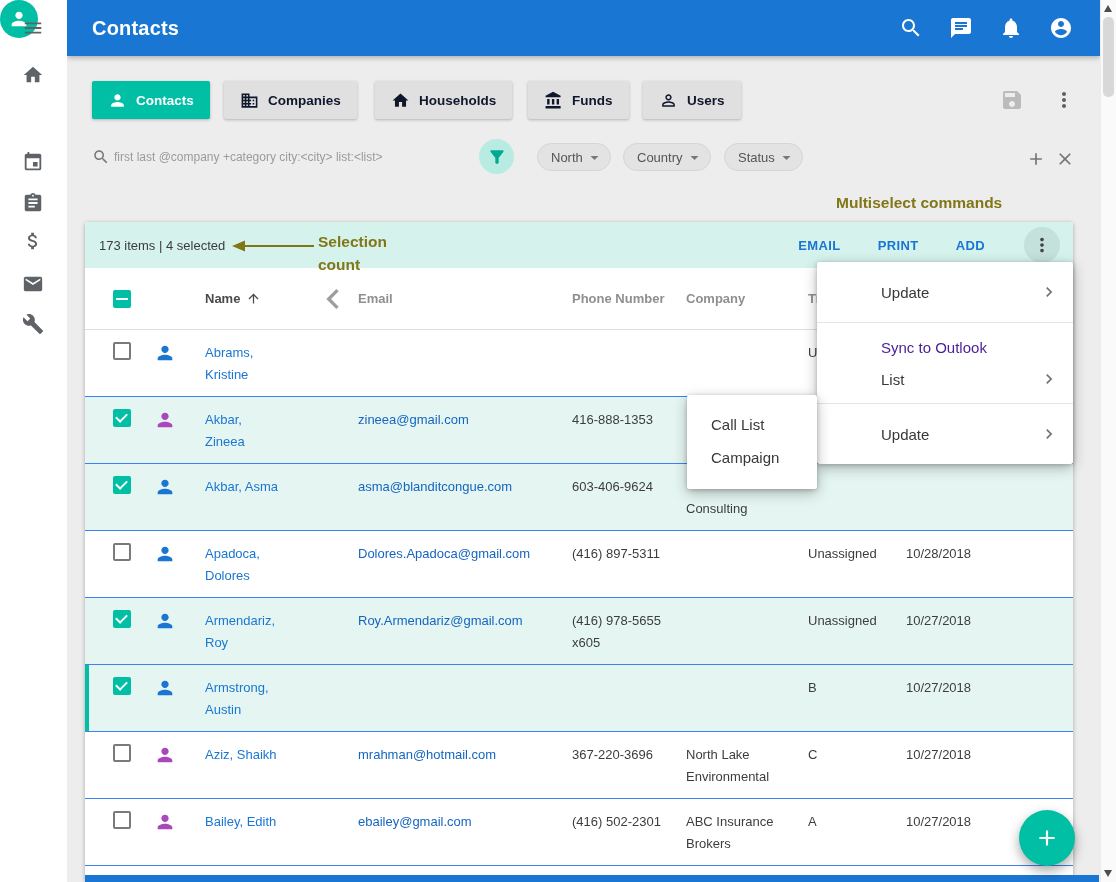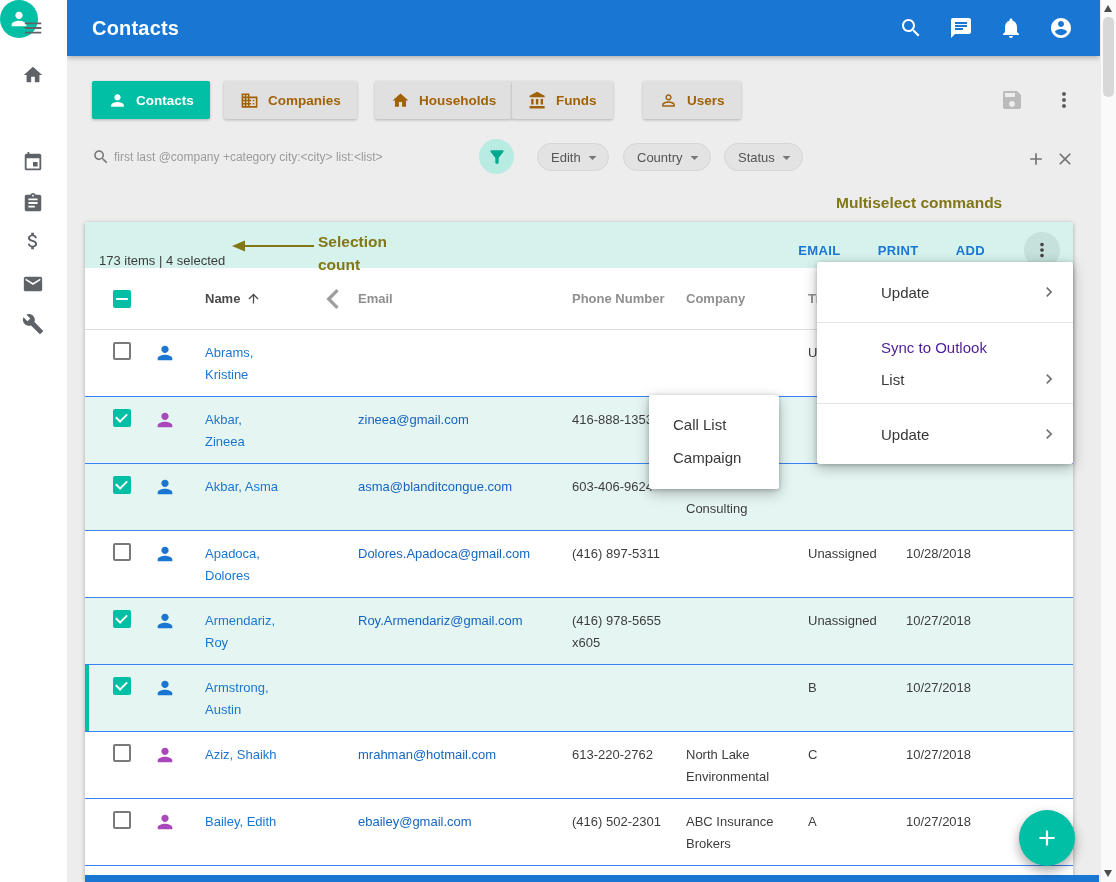--- a/index.html
+++ b/index.html
@@ -27,25 +27,25 @@
   .sb-1{top:17px}.sb-2{top:64px}.sb-4{top:151px}.sb-5{top:192px}.sb-6{top:230px}.sb-7{top:273px}.sb-8{top:313px}
   .sb-active{left:14px;top:101px;width:38px;height:38px;border-radius:50%;background:var(--accent);
              color:#fff;display:flex;align-items:center;justify-content:center}
   .sb-active .ic{width:22px;height:22px}
 
   
   .content-bg{position:absolute;left:67px;top:56px;width:1033px;height:826px;background:#ededed}
 
   
   .tab{position:absolute;top:81px;height:38px;display:flex;align-items:center;gap:9px;padding:0 16px;
-       background:#e0e0e0;color:#a16207;font-size:13.5px;font-weight:bold;border-radius:2px;
+       background:#e0e0e0;color:#0f172a;font-size:13.5px;font-weight:bold;border-radius:2px;
        box-shadow:0 1px 3px rgba(0,0,0,.25);cursor:pointer;z-index:6}
   .tab .ic{width:19px;height:19px}
   .tab-active{background:var(--accent);color:#fff}
-  .t1{left:92px}.t2{left:224px}.t3{left:375px}.t4{left:512px}.t5{left:643px}
+  .t1{left:92px}.t2{left:224px}.t3{left:375px}.t4{left:528px}.t5{left:643px}
   .icon-btn{position:absolute;width:24px;height:24px;z-index:6;cursor:pointer}
   .save-btn{left:1000px;top:88px;color:#bbbbbb}
   .tabs-more-btn{left:1052px;top:88px;color:#5f5f5f}
 
   
   .search-glass{position:absolute;left:92px;top:148px;width:18px;height:18px;color:#757575;z-index:6}
   .search-input{position:absolute;left:114px;top:145px;width:352px;height:24px;border:none;outline:none;
                 background:transparent;font-size:12px;color:#ef4444;z-index:6;font-family:inherit}
   .search-input::placeholder{color:#9b9b9b}
   .filter-btn{position:absolute;left:479px;top:139px;width:35px;height:35px;border-radius:50%;background:#b8ece3;
@@ -55,21 +55,21 @@
         border:1px solid #d6d6d6;border-radius:14px;padding:0 6px 0 13px;font-size:13px;color:#555;
         z-index:6;cursor:pointer;gap:2px}
   .chip .ic{width:19px;height:19px;color:#777}
   .chip-city{left:537px}.chip-country{left:623px}.chip-status{left:724px}
   .add-filter{left:1026px;top:149px;width:20px;height:20px;color:#757575}
   .clear-filter{left:1055px;top:149px;width:20px;height:20px;color:#757575}
 
   
   .card{position:absolute;left:85px;top:222px;width:988px;height:660px;background:#fff;border-radius:2px;
         box-shadow:0 1px 4px rgba(0,0,0,.3);z-index:5;overflow:hidden}
-  .sel-bar{height:46px;background:var(--selbar);display:flex;align-items:flex-end;padding:0 13px 0 14px}
+  .sel-bar{height:46px;background:var(--selbar);display:flex;align-items:center;padding:0 13px 0 14px}
   .summary{font-size:13px;color:#3c3c3c}
   .bar-actions{margin-left:auto;display:flex;align-items:center;gap:37px}
   .txt-btn{font-size:13px;font-weight:bold;letter-spacing:.4px;color:var(--primary);cursor:pointer}
   .bar-kebab{width:36px;height:36px;border-radius:50%;background:rgba(38,50,56,.09);display:flex;
              align-items:center;justify-content:center;color:#444;margin-left:2px;cursor:pointer}
   .bar-kebab .ic{width:22px;height:22px}
 
   .thead{height:62px;display:flex;align-items:center;border-bottom:1px solid #dedede;
          color:#8f8f8f;font-size:13px;font-weight:bold}
   .th-name{color:#4a4a4a;display:flex;align-items:center;gap:6px}
@@ -107,21 +107,21 @@
   .menu{position:absolute;left:817px;top:262px;width:256px;background:#fff;border-radius:2px;padding:8px 0;
         box-shadow:0 4px 14px rgba(0,0,0,.28),0 1px 4px rgba(0,0,0,.2);z-index:30}
   .menu-item{height:32px;display:flex;align-items:center;padding:0 14px 0 64px;font-size:15px;color:#383838;
              position:relative;cursor:pointer}
   .menu-item.tall{height:44px}
   .menu-item[data-disabled="true"]{color:#4c1d95;cursor:default}
   .mi-chev{margin-left:auto;width:20px;height:20px;color:#737373}
   .mi-plus{position:absolute;left:27px;top:50%;margin-top:-10px;width:20px;height:20px;color:#737373}
   .menu-divider{height:1px;background:#e5e5e5;margin:8px 0}
 
-  .submenu{position:absolute;left:649px;top:395px;width:130px;background:#fff;border-radius:2px;
+  .submenu{position:absolute;left:687px;top:395px;width:130px;background:#fff;border-radius:2px;
            padding:13px 0 15px;box-shadow:0 4px 14px rgba(0,0,0,.28),0 1px 4px rgba(0,0,0,.2);z-index:31}
   .submenu-item{height:33px;display:flex;align-items:center;padding-left:24px;font-size:15px;color:#383838;cursor:pointer}
 
   
   .ann{position:absolute;color:var(--ann);font-size:15.5px;font-weight:bold;z-index:33;white-space:pre-line}
   .ann-multi{left:836px;top:194px}
   .ann-sel{left:318px;top:230px;line-height:23px}
   .ann-arrow{position:absolute;left:232px;top:238px;z-index:33}
   .ann-arrow line{stroke:var(--ann)}
   .ann-arrow polygon{fill:var(--ann)}
@@ -262,21 +262,21 @@
         <path d="M15.5 14h-.79l-.28-.27C15.41 12.59 16 11.11 16 9.5 16 5.91 13.09 3 9.5 3S3 5.91 3 9.5 5.91 16 9.5 16c1.61 0 3.09-.59 4.23-1.57l.27.28v.79l5 4.99L20.49 19l-4.99-5zm-6 0C7.01 14 5 11.99 5 9.5S7.01 5 9.5 5 14 7.01 14 9.5 11.99 14 9.5 14z"></path>
       </svg>
     </span>
   <input class="search-input" type="text" placeholder="first last @company +category city:&lt;city&gt; list:&lt;list&gt;" style="">
   <span class="filter-btn">
       <svg class="ic" viewBox="0 0 24 24">
         <path d="M4.25 5.61C6.27 8.2 10 13 10 13v6c0 .55.45 1 1 1h2c.55 0 1-.45 1-1v-6s3.73-4.8 5.75-7.39c.51-.66.04-1.61-.79-1.61H5.04c-.83 0-1.3.95-.79 1.61z"></path>
       </svg>
     </span>
   <div class="chip chip-city">
-    <span>Edith</span>
+    <span>North</span>
     <svg class="ic" viewBox="0 0 24 24">
         <path d="M7 10l5 5 5-5z"></path>
       </svg>
   </div>
   <div class="chip chip-country">
     <span>Country</span>
     <svg class="ic" viewBox="0 0 24 24">
         <path d="M7 10l5 5 5-5z"></path>
       </svg>
   </div>
@@ -419,21 +419,21 @@
     </div>
 
     <div class="trow" data-selected="false" data-current="false">
       <div class="cell c-cb"><span class="checkbox" data-state="unchecked"></span></div>
       <div class="cell c-av"><span class="avatar" data-color="purple"><svg class="ic" viewBox="0 0 24 24">
               <path d="M12 12c2.21 0 4-1.79 4-4s-1.79-4-4-4-4 1.79-4 4 1.79 4 4 4zm0 2c-2.67 0-8 1.34-8 4v2h16v-2c0-2.66-5.33-4-8-4z"></path>
             </svg></span></div>
       <div class="cell c-name"><a class="namelink">Aziz, Shaikh</a></div>
       <div class="cell c-chev"></div>
       <div class="cell c-email"><span class="emaillink">mrahman@hotmail.com</span></div>
-      <div class="cell c-phone">613-220-2762</div>
+      <div class="cell c-phone">367-220-3696</div>
       <div class="cell c-company">North Lake Environmental</div>
       <div class="cell c-tier">C</div>
       <div class="cell c-date">10/27/2018</div>
     </div>
 
     <div class="trow" data-selected="false" data-current="false">
       <div class="cell c-cb"><span class="checkbox" data-state="unchecked"></span></div>
       <div class="cell c-av"><span class="avatar" data-color="purple"><svg class="ic" viewBox="0 0 24 24">
               <path d="M12 12c2.21 0 4-1.79 4-4s-1.79-4-4-4-4 1.79-4 4 1.79 4 4 4zm0 2c-2.67 0-8 1.34-8 4v2h16v-2c0-2.66-5.33-4-8-4z"></path>
             </svg></span></div>

